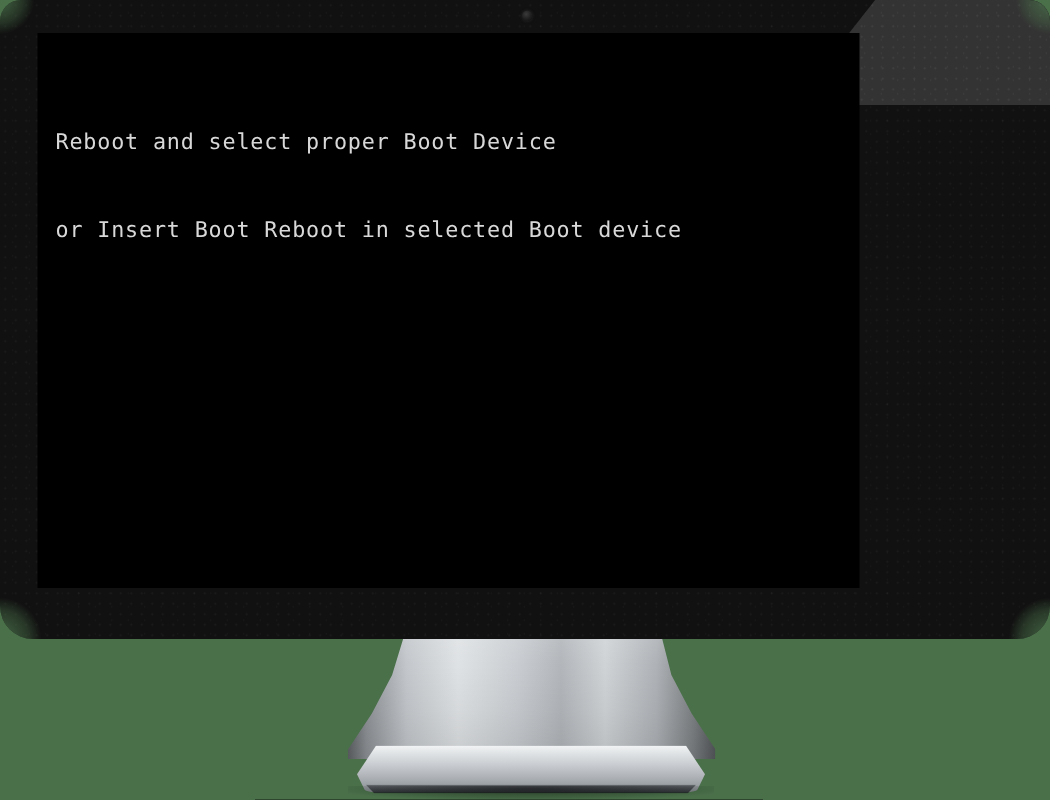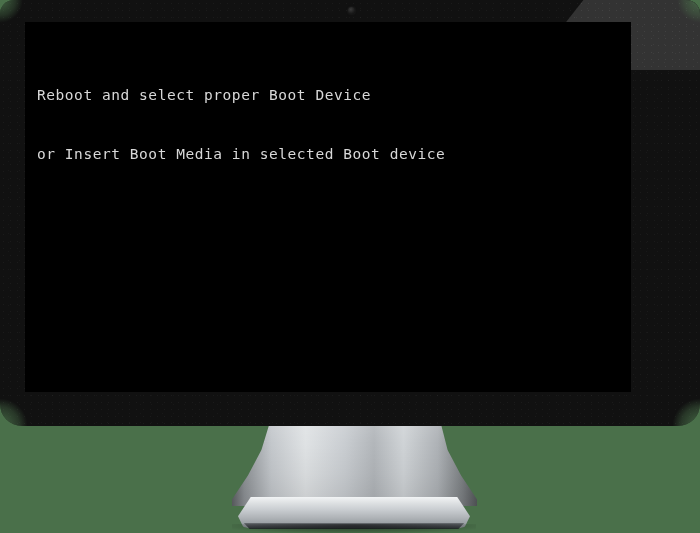--- a/index.html
+++ b/index.html
@@ -99,21 +99,21 @@
     border-radius: 50%;
     background: radial-gradient(circle at 40% 35%, #3a3a3a 0%, #1e1e1e 55%, #0d0d0d 100%);
     box-shadow: 0 0 2px rgba(60,60,60,0.6);
   }
 
   
   .screen {
     position: absolute;
     left: 25px;
     top: 22px;
-    width: 606px;
+    width: 548px;
     height: 370px;
     background: #000000;
     overflow: hidden;
   }
 
   .bios-text {
     position: absolute;
     left: 12px;
     top: 25px;
     color: #d8d8d8;
@@ -229,21 +229,21 @@
     <div class="corner-tint tl"></div>
     <div class="corner-tint tr"></div>
     <div class="corner-tint-bottom bl"></div>
     <div class="corner-tint-bottom br"></div>
 
     <div class="webcam"></div>
 
     <div class="screen">
       <div class="bios-text">
         <span class="bios-line">Reboot and select proper Boot Device</span>
-        <span class="bios-line">or Insert Boot Media in selected Boot device</span>
+        <span class="bios-line">or Insert Boot Reboot in selected Boot device</span>
       </div>
     </div>
   </div>
 
   <div class="stand-neck">
     <div class="stand-neck-shade"></div>
   </div>
   <div class="stand-base"></div>
   <div class="stand-base-edge"></div>
   <div class="base-shadow"></div>

